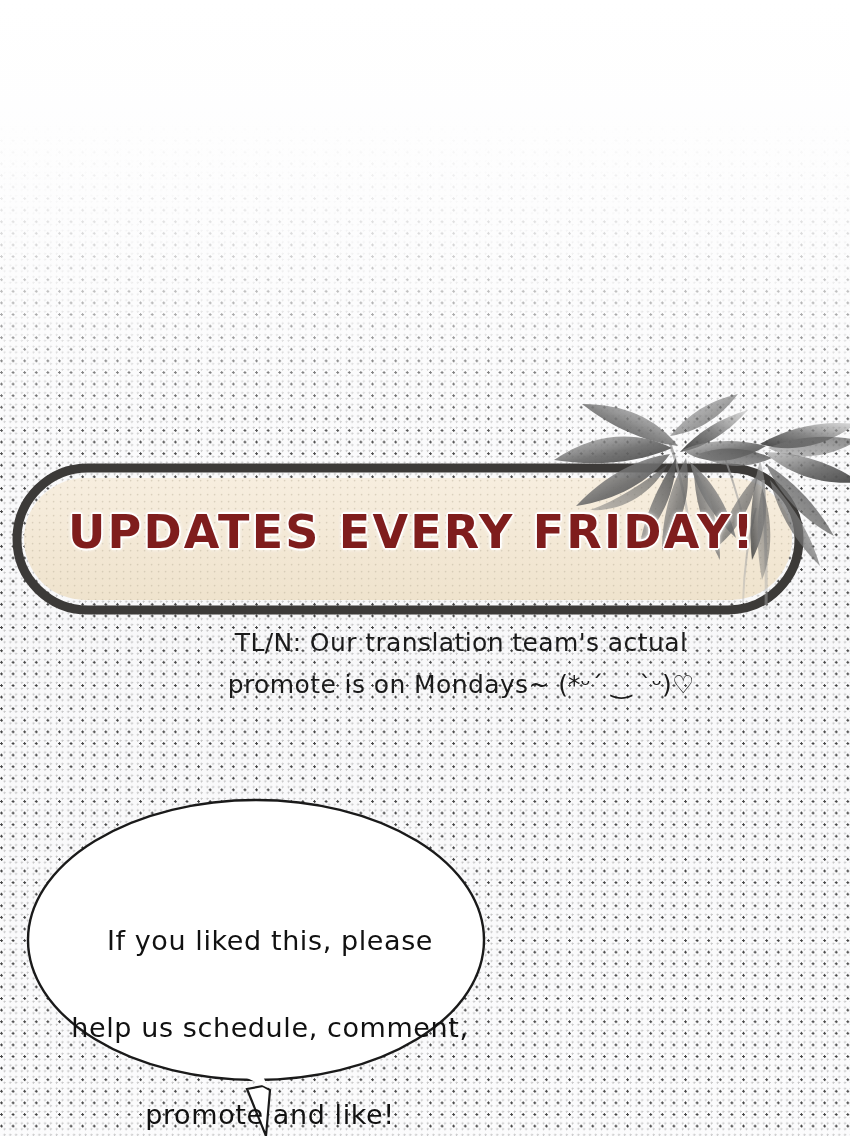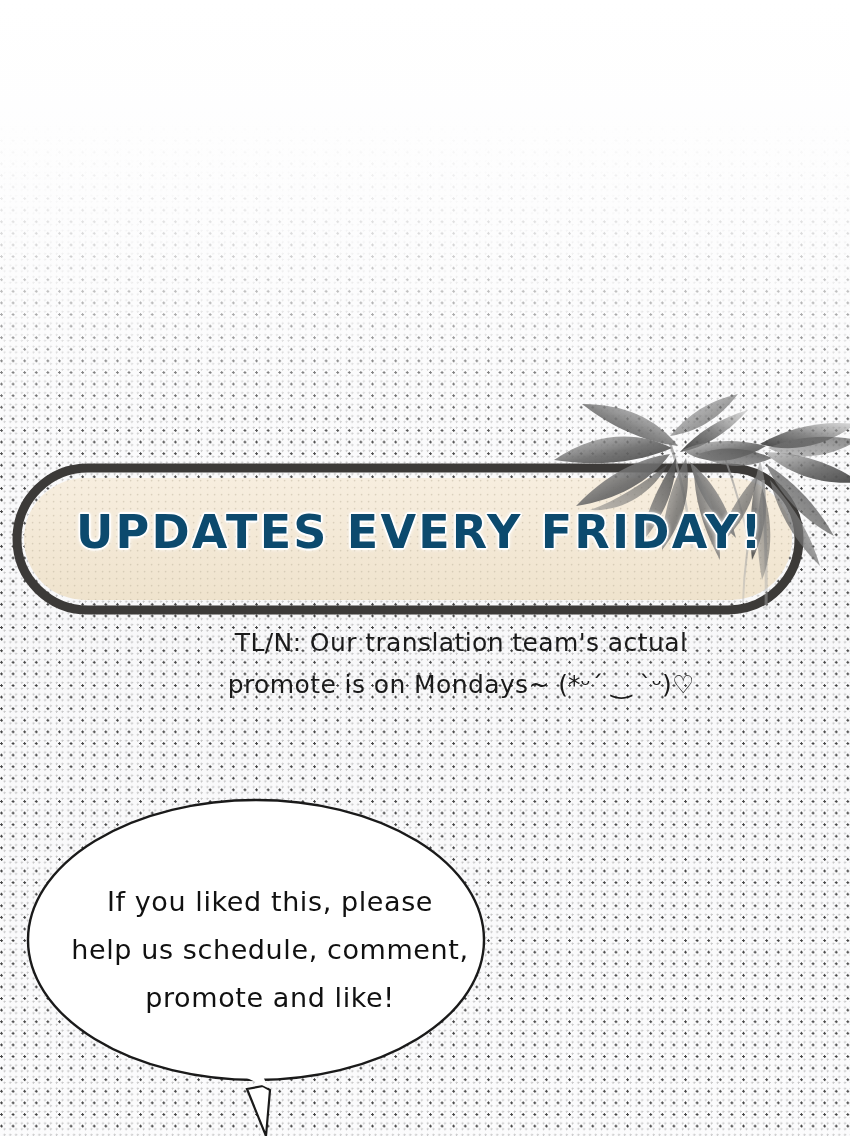--- a/index.html
+++ b/index.html
@@ -68,28 +68,28 @@
     position: absolute;
     left: 10px;
     top: 458px;
     width: 800px;
     height: 162px;
   }
   .banner-svg { position: absolute; left: 0; top: 0; }
 
   .banner-title {
     position: absolute;
-    left: 76px;
+    left: 68px;
     top: 505px;
     width: 700px;
     font-family: "DejaVu Sans", sans-serif;
     font-size: 46px;
     font-weight: 700;
     letter-spacing: 2.2px;
-    color: #0c4a6e;
+    color: #7f1d1d;
     text-shadow:
        0 0 5px #ffffff, 0 0 5px #ffffff,
        1.6px 0 0 #ffffff, -1.6px 0 0 #ffffff,
        0 1.6px 0 #ffffff, 0 -1.6px 0 #ffffff,
        1.2px 1.2px 0 #ffffff, -1.2px -1.2px 0 #ffffff,
        1.2px -1.2px 0 #ffffff, -1.2px 1.2px 0 #ffffff;
     white-space: nowrap;
     z-index: 6;
   }
 
@@ -138,21 +138,21 @@
     top: 878px;
     width: 460px;
     text-align: center;
     font-family: "DejaVu Sans", sans-serif;
     font-size: 27px;
     line-height: 48px;
     letter-spacing: 0.6px;
     color: #111111;
     z-index: 8;
   }
-  .bubble-text .ln { display: block; }
+  .bubble-text .ln { display: block; margin-top: 39px; }
 </style>
 </head>
 <body>
 
 <div id="page">
 
   <div class="bg-base"></div>
   <div class="bg-wash"></div>
   <div class="bg-dots"></div>
 

